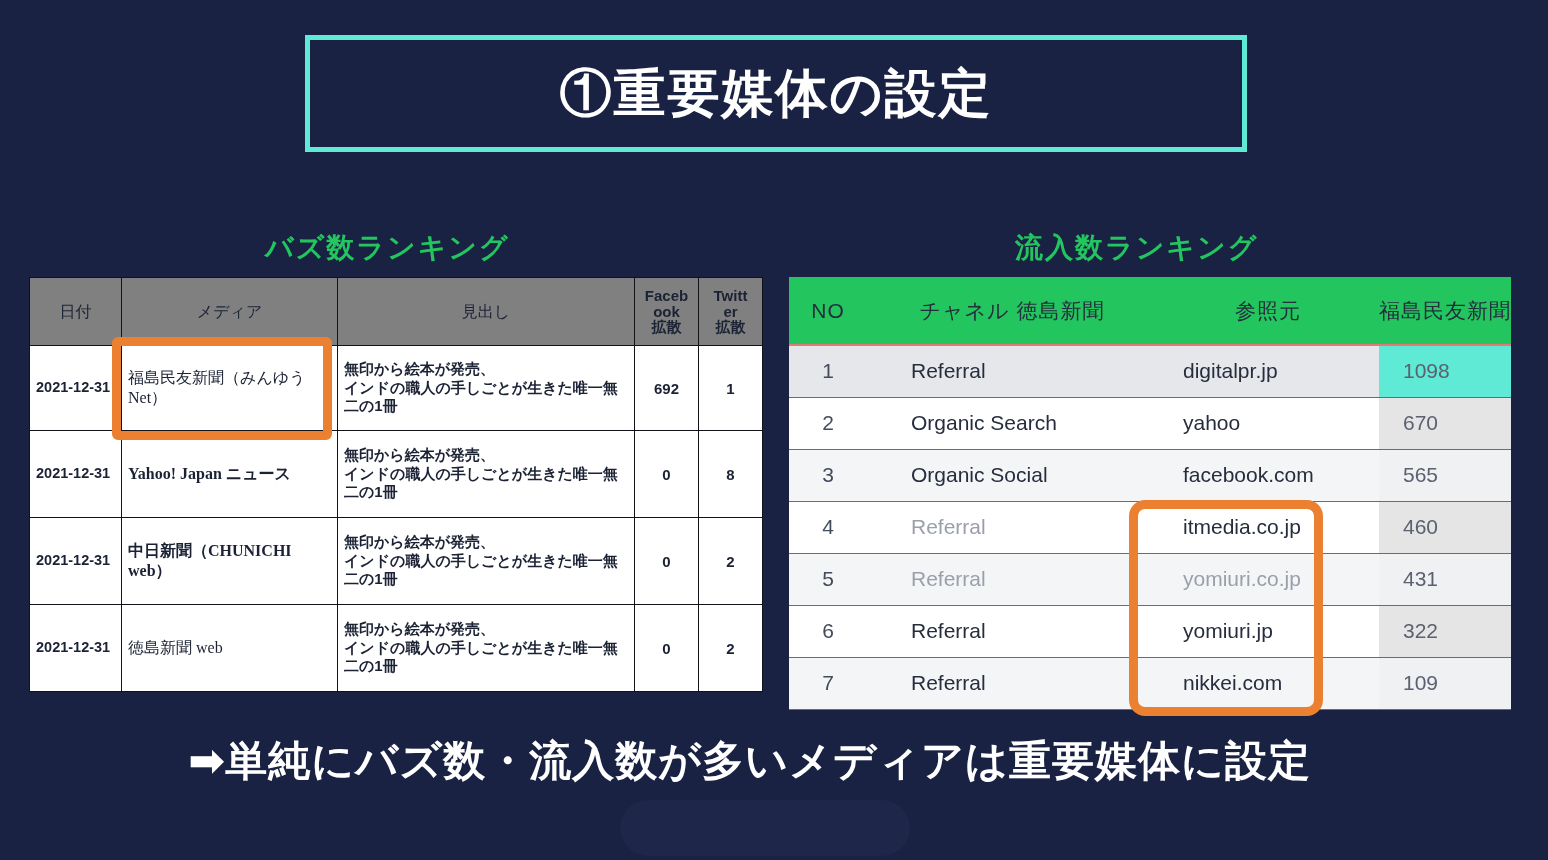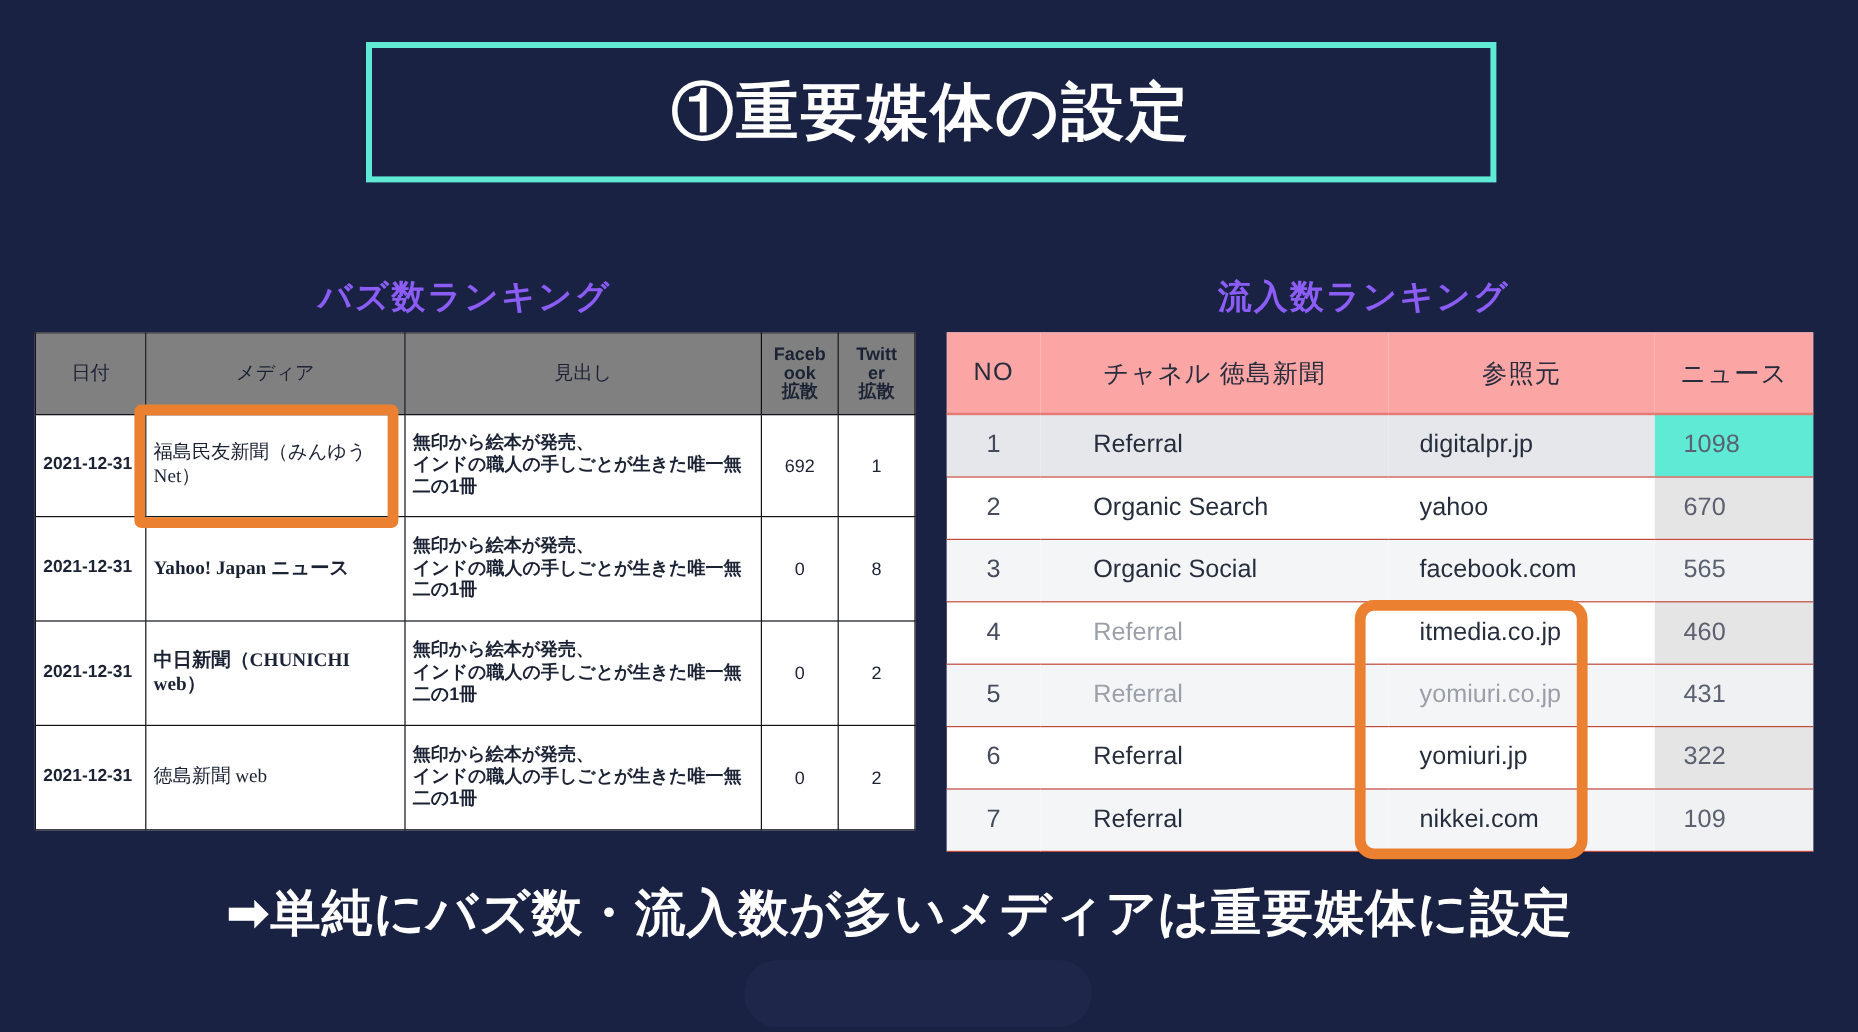--- a/index.html
+++ b/index.html
@@ -24,21 +24,21 @@
     display: flex; align-items: center; justify-content: center;
   }
   .title-text {
     color: #ffffff; font-size: 52px; font-weight: bold;
     letter-spacing: 2px; white-space: nowrap;
     font-family: "Liberation Sans", sans-serif;
   }
 
   
   .section-title {
-    position: absolute; color: #8b5cf6; font-size: 28px; font-weight: bold;
+    position: absolute; color: #22c55e; font-size: 28px; font-weight: bold;
     letter-spacing: 2px; white-space: nowrap;
   }
   #buzz-title  { left: 265px; top: 229px; }
   #inflow-title{ left: 1015px; top: 229px; }
 
   
   .buzz-wrap { position: absolute; left: 29px; top: 277px; width: 733px; }
   table.buzz {
     border-collapse: collapse; width: 733px; background: #ffffff;
     table-layout: fixed;
@@ -56,38 +56,38 @@
   }
   table.buzz thead th.small {
     font-size: 15px; line-height: 1.05;
     font-family: "Liberation Sans", sans-serif; font-weight: bold;
   }
   table.buzz td { font-size: 15px; padding: 4px 6px; }
   table.buzz td.date   { font-weight: bold; font-family: "Liberation Sans", sans-serif; font-size: 14.5px; line-height:1.2; }
   table.buzz td.media  { font-size: 16px; line-height: 1.25; }
   table.buzz td.media.b{ font-weight: bold; }
   table.buzz td.head   { font-size: 15px; line-height: 1.26; font-weight: bold; font-family: "Liberation Sans", sans-serif;}
-  table.buzz td.num    { text-align: center; font-weight: normal; font-family: "Liberation Sans", sans-serif; font-size: 15px; }
+  table.buzz td.num    { text-align: center; font-weight: bold; font-family: "Liberation Sans", sans-serif; font-size: 15px; }
   .col-date  { width: 92px; }
   .col-media { width: 216px; }
   .col-head  { width: 297px; }
   .col-fb    { width: 64px; }
   .col-tw    { width: 64px; }
 
   
   .hl-left {
     position: absolute; left: 112px; top: 337px; width: 220px; height: 103px;
     border: 9px solid #ea8030; border-radius: 6px; pointer-events: none;
   }
 
   
   .inflow-wrap { position: absolute; left: 789px; top: 277px; width: 722px; }
   table.inflow { border-collapse: collapse; width: 722px; table-layout: fixed; background:#ffffff; }
   table.inflow thead th {
-    background: #fca5a5; color: #262d3d; height: 68px;
+    background: #22c55e; color: #262d3d; height: 68px;
     font-size: 21px; font-weight: normal; text-align: center;
     font-family: "Liberation Sans", sans-serif; letter-spacing: 1px;
     border-bottom: 2px solid #e57a72;
   }
   table.inflow td {
     height: 52px; font-size: 21px; color: #262d3d;
     font-family: "Liberation Sans", sans-serif;
     border-bottom: 1px solid #c24a3c;
   }
   table.inflow tr.alt td { background: #f4f5f7; }
@@ -198,21 +198,21 @@
         <col class="ic-no">
           <col class="ic-ch">
           <col class="ic-src">
           <col class="ic-us">
       </colgroup>
       <thead>
         <tr>
           <th>NO</th>
           <th>チャネル 徳島新聞</th>
           <th>参照元</th>
-          <th>ニュース</th>
+          <th>福島民友新聞</th>
         </tr>
       </thead>
       <tbody id="inflow-body">
           <tr class="first">
             <td class="no">1</td>
             <td class="channel">Referral</td>
             <td class="source">digitalpr.jp</td>
             <td class="users">1098</td>
           </tr>
           <tr>

